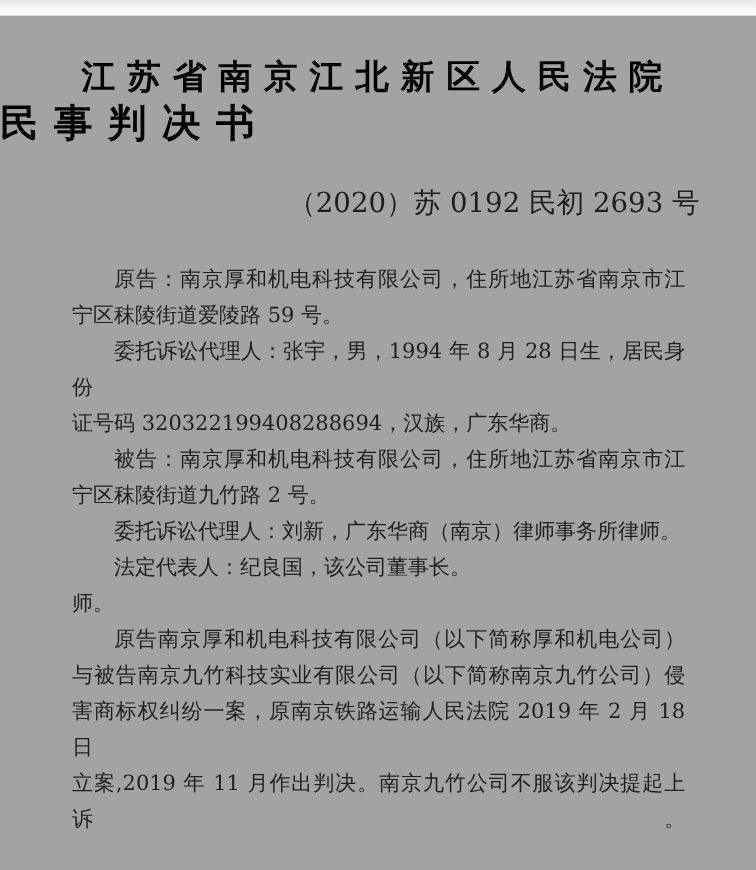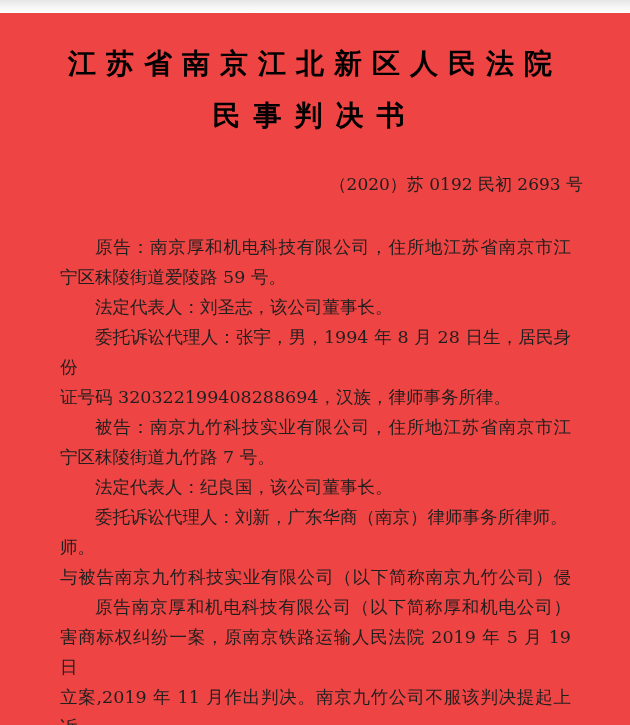--- a/index.html
+++ b/index.html
@@ -4,21 +4,21 @@
 <style>
   html, body {
     margin: 0;
     padding: 0;
     background: #ffffff;
   }
   .page {
     position: relative;
     width: 630px;
     height: 725px;
-    background: #ef4444;
+    background: #a3a3a3;
     overflow: hidden;
     font-family: "DejaVu Serif", "Liberation Serif", serif;
   }
   .top-shade {
     position: absolute;
     top: 0; left: 0;
     width: 100%;
     height: 13px;
     background: linear-gradient(180deg, #e6e6e6 0%, #f6f6f6 55%, #ffffff 100%);
   }
@@ -26,34 +26,33 @@
     margin-top: 45px;
     text-align: center;
     font-size: 28px;
     font-weight: 700;
     letter-spacing: 10px;
     line-height: 37px;
     color: #000000;
     white-space: nowrap;
   }
   .doc-title {
-    text-align: center;
-    font-size: 28px;
+    text-align: left;
+    font-size: 32px;
     font-weight: 700;
     letter-spacing: 13px;
     line-height: 40px;
     color: #000000;
     white-space: nowrap;
-    margin-top: 14px;
   }
   .case-number {
     margin-top: 37px;
     padding-right: 47px;
     text-align: right;
-    font-size: 17px;
+    font-size: 23px;
     line-height: 22px;
     color: #1d1d1d;
   }
   .doc-body {
     margin-top: 37px;
     margin-left: 60px;
     width: 511px;
     font-size: 17.5px;
     color: #1f1f1f;
   }
@@ -79,39 +78,36 @@
   <div class="doc-title">民事判决书</div>
 
   <div class="case-number">（2020）苏 0192 民初 2693 号</div>
 
   <div class="doc-body">
       <div class="para">
         <div class="ln first">原告：南京厚和机电科技有限公司，住所地江苏省南京市江</div>
         <div class="ln last">宁区秣陵街道爱陵路 59 号。</div>
       </div>
       <div class="para">
-        <div class="ln first last">法定代表人：刘圣志，该公司董事长。</div>
+        <div class="ln first">委托诉讼代理人：张宇，男，1994 年 8 月 28 日生，居民身份</div>
+        <div class="ln last">证号码 320322199408288694，汉族，广东华商。</div>
       </div>
       <div class="para">
-        <div class="ln first">委托诉讼代理人：张宇，男，1994 年 8 月 28 日生，居民身份</div>
-        <div class="ln last">证号码 320322199408288694，汉族，律师事务所律。</div>
+        <div class="ln first">被告：南京厚和机电科技有限公司，住所地江苏省南京市江</div>
+        <div class="ln last">宁区秣陵街道九竹路 2 号。</div>
       </div>
       <div class="para">
-        <div class="ln first">被告：南京九竹科技实业有限公司，住所地江苏省南京市江</div>
-        <div class="ln last">宁区秣陵街道九竹路 7 号。</div>
+        <div class="ln first last">委托诉讼代理人：刘新，广东华商（南京）律师事务所律师。</div>
       </div>
       <div class="para">
         <div class="ln first last">法定代表人：纪良国，该公司董事长。</div>
       </div>
       <div class="para">
-        <div class="ln first last">委托诉讼代理人：刘新，广东华商（南京）律师事务所律师。</div>
-      </div>
-      <div class="para">
         <div class="ln last">师。</div>
       </div>
       <div class="para">
+        <div class="ln first">原告南京厚和机电科技有限公司（以下简称厚和机电公司）</div>
         <div class="ln">与被告南京九竹科技实业有限公司（以下简称南京九竹公司）侵</div>
-        <div class="ln first">原告南京厚和机电科技有限公司（以下简称厚和机电公司）</div>
-        <div class="ln">害商标权纠纷一案，原南京铁路运输人民法院 2019 年 5 月 19 日</div>
+        <div class="ln">害商标权纠纷一案，原南京铁路运输人民法院 2019 年 2 月 18 日</div>
         <div class="ln">立案,2019 年 11 月作出判决。南京九竹公司不服该判决提起上诉。</div>
       </div>
     </div>
 </div>
 
 </body></html>

